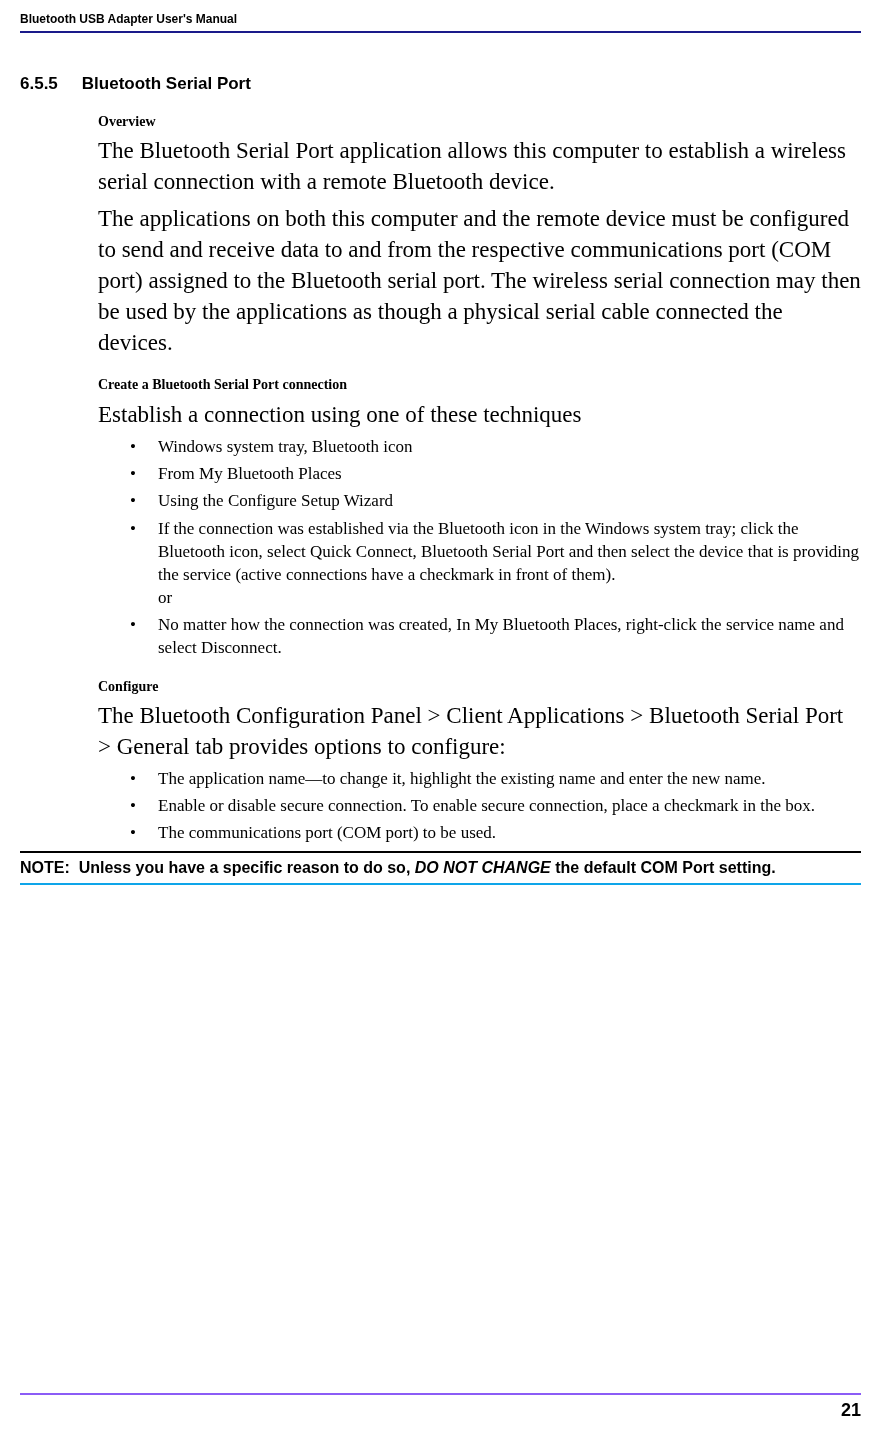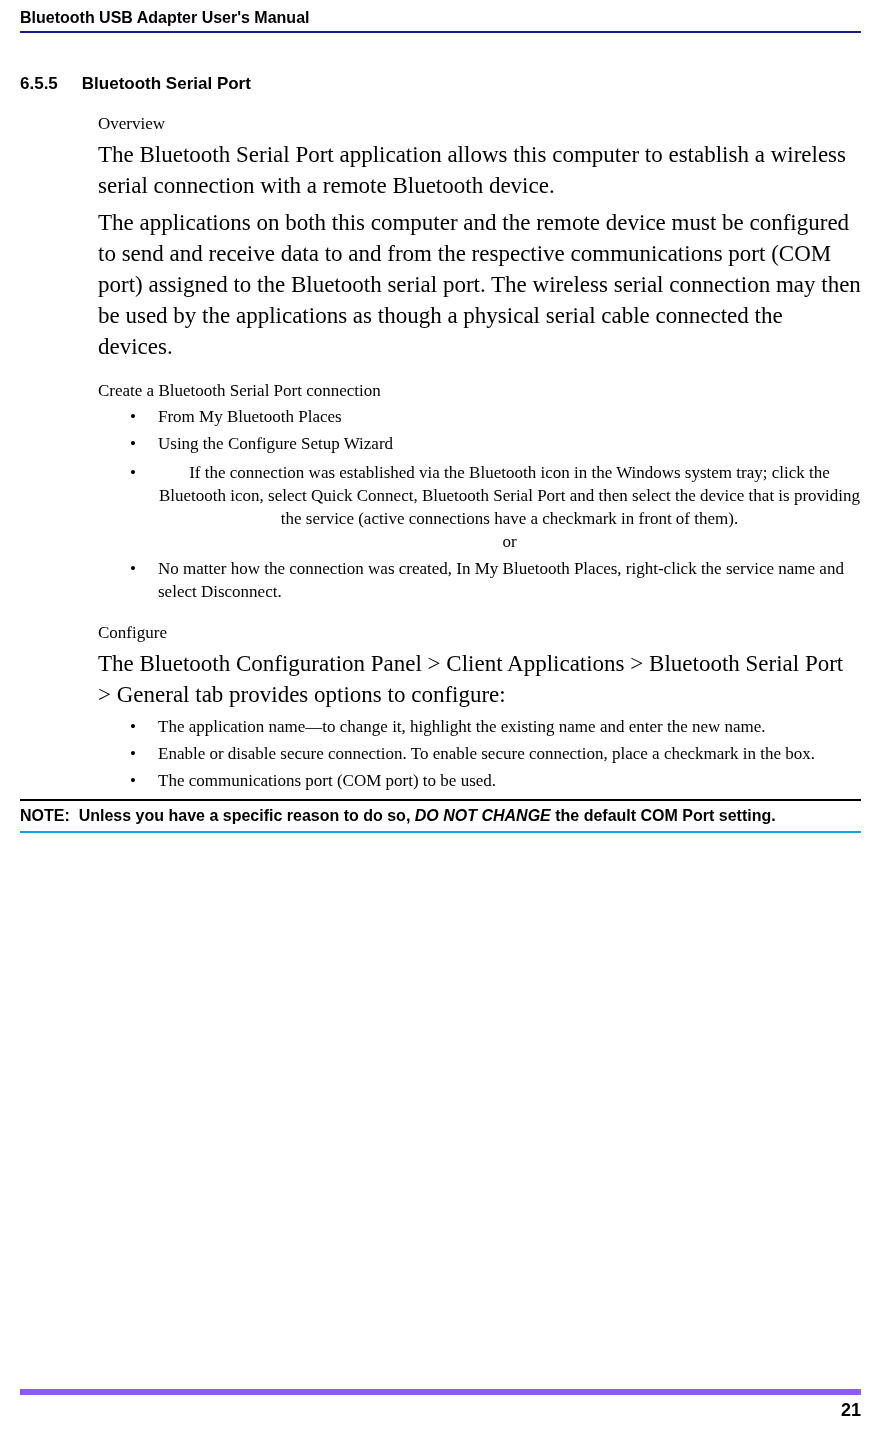--- a/index.html
+++ b/index.html
@@ -20,39 +20,39 @@
     }
     .header-line {
       border-bottom: 2px solid #1a1a8a;
       padding-bottom: 2px;
       margin-bottom: 40px;
       padding-top: 8px;
     }
     .header-text {
       font-family: Arial, Helvetica, sans-serif;
       font-weight: bold;
-      font-size: 16px;
+      font-size: 12px;
       color: #000;
     }
     .section-heading {
       font-family: Arial, Helvetica, sans-serif;
       font-weight: bold;
       font-size: 17px;
       margin-bottom: 4px;
     }
     .section-number {
       display: inline-block;
       margin-right: 24px;
     }
     .content-block {
       margin-left: 78px;
     }
     .subheading {
-      font-weight: normal;
-      font-size: 17px;
+      font-weight: bold;
+      font-size: 14px;
       margin-top: 18px;
       margin-bottom: 4px;
     }
     .body-text {
       font-size: 23px;
       margin-bottom: 6px;
       line-height: 1.35;
     }
     .bullet-list {
       list-style: none;
@@ -91,21 +91,21 @@
       text-indent: -66px;
     }
     .note-emphasis {
       font-style: italic;
     }
     .footer {
       position: absolute;
       bottom: 20px;
       left: 20px;
       right: 20px;
-      border-top: 6px solid #8b5cf6;
+      border-top: 2px solid #8b5cf6;
       text-align: right;
       padding-top: 4px;
     }
     .page-number {
       font-family: Arial, Helvetica, sans-serif;
       font-weight: bold;
       font-size: 18px;
     }
   </style>
 </head>
@@ -118,27 +118,29 @@
 <div class="section-heading">
   <span class="section-number">6.5.5</span><span>Bluetooth Serial Port</span>
 </div>
 
 <div class="content-block">
   <div class="subheading">Overview</div>
   <div class="body-text">The Bluetooth Serial Port application allows this computer to establish a wireless serial connection with a remote Bluetooth device.</div>
   <div class="body-text">The applications on both this computer and the remote device must be configured to send and receive data to and from the respective communications port (COM port) assigned to the Bluetooth serial port. The wireless serial connection may then be used by the applications as though a physical serial cable connected the devices.</div>
 
   <div class="subheading">Create a Bluetooth Serial Port connection</div>
+  <div class="body-text">Establish a connection using one of these techniques</div>
   <ul class="bullet-list">
+    <li>Windows system tray, Bluetooth icon</li>
     <li>From My Bluetooth Places</li>
     <li>Using the Configure Setup Wizard</li>
   </ul>
 
   <ul class="bullet-list">
-    <li style="white-space: pre-line; text-align: center;">If the connection was established via the Bluetooth icon in the Windows system tray; click the Bluetooth icon, select Quick Connect, Bluetooth Serial Port and then select the device that is providing the service (active connections have a checkmark in front of them).
+    <li style="white-space: pre-line;">If the connection was established via the Bluetooth icon in the Windows system tray; click the Bluetooth icon, select Quick Connect, Bluetooth Serial Port and then select the device that is providing the service (active connections have a checkmark in front of them).
 or</li>
     <li>No matter how the connection was created, In My Bluetooth Places, right-click the service name and select Disconnect.</li>
   </ul>
 
   <div class="subheading">Configure</div>
   <div class="body-text">The Bluetooth Configuration Panel &gt; Client Applications &gt; Bluetooth Serial Port &gt; General tab provides options to configure:</div>
   <ul class="bullet-list">
     <li>The application name—to change it, highlight the existing name and enter the new name.</li>
     <li>Enable or disable secure connection. To enable secure connection, place a checkmark in the box.</li>
     <li>The communications port (COM port) to be used.</li>

